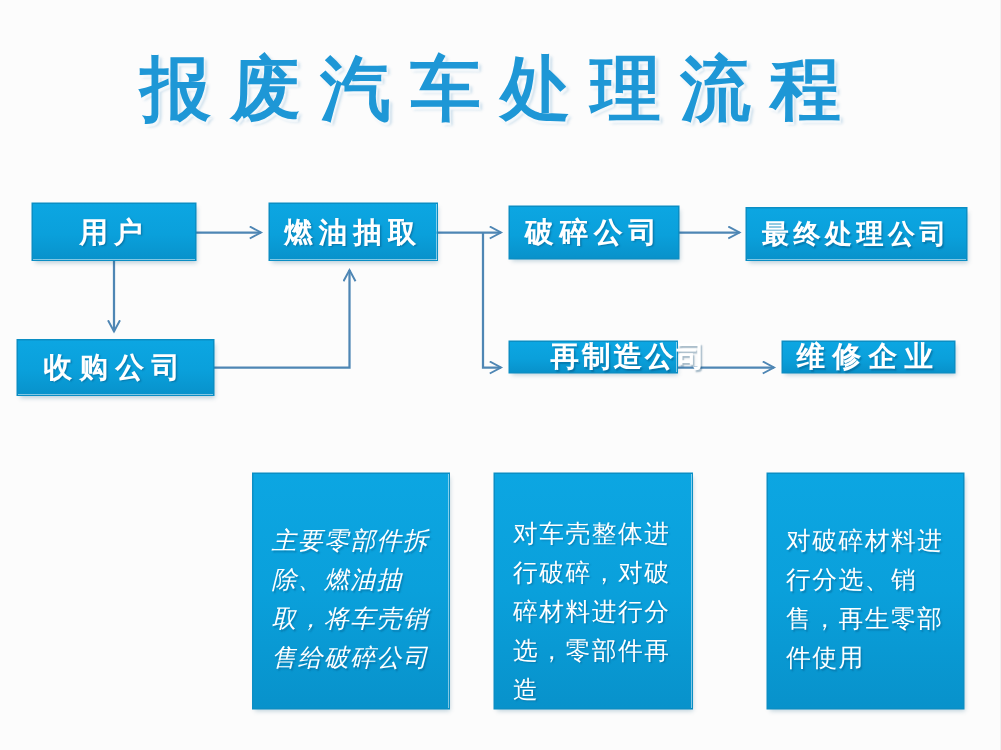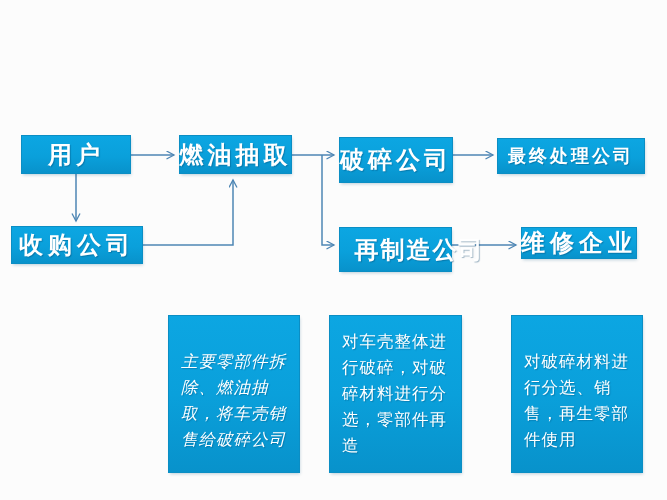--- a/index.html
+++ b/index.html
@@ -41,21 +41,21 @@
     stroke-width:1.5;
     fill:none;
   }
   #arrowhead path{stroke:var(--arrow);fill:none;stroke-width:1.3;}
   .node{
     position:absolute;
     background:linear-gradient(180deg,#0ca6e2 0%,var(--box) 55%,#0892cb 100%);
     box-shadow:0 0 0 1px #0b8ec4, 1px 2px 3px rgba(0,80,120,.25);
     color:var(--text);
     font-weight:bold;
-    font-size:24px;
+    font-size:19px;
     letter-spacing:4px;
     display:flex;
     align-items:center;
     justify-content:center;
     text-shadow:1px 1px 1px rgba(0,60,100,.35);
     white-space:nowrap;
   }
   .node.wide{letter-spacing:5px;}
   .detail{
     position:absolute;
@@ -68,20 +68,21 @@
     padding:32px 8px 0 12px;
     letter-spacing:1px;
     text-shadow:1px 1px 1px rgba(0,60,100,.3);
   }
 </style>
 </head>
 <body>
 
 <div class="canvas">
 
+  <div class="title">报废汽车处理流程</div>
 
   <svg class="connectors" viewBox="0 0 667 500">
     <defs>
       <marker id="arrowhead" markerWidth="12" markerHeight="12" refX="8" refY="4.5" orient="auto" markerUnits="userSpaceOnUse">
         <path d="M0.5,0.5 L8,4.5 L0.5,8.5"></path>
       </marker>
     </defs>
 
     <line x1="130" y1="155" x2="174" y2="155" marker-end="url(#arrowhead)"></line>
 
@@ -95,30 +96,30 @@
 
     <line x1="452" y1="155" x2="493" y2="155" marker-end="url(#arrowhead)"></line>
 
     <line x1="452" y1="245" x2="516" y2="245" marker-end="url(#arrowhead)"></line>
   </svg>
 
   <div class="node" style="left:22px;top:136px;width:108px;height:37px;">用户</div>
 
   <div class="node" style="left:180px;top:136px;width:111px;height:37px;">燃油抽取</div>
 
-  <div class="node" style="left:340px;top:138px;width:112px;height:44px;">破碎公司</div>
+  <div class="node" style="left:340px;top:138px;width:112px;height:34px;">破碎公司</div>
 
   <div class="node" style="left:498px;top:139px;width:146px;height:34px;font-size:18px;letter-spacing:3px;">最终处理公司</div>
 
   <div class="node wide" style="left:12px;top:227px;width:130px;height:36px;">收购公司</div>
 
-  <div class="node" style="left:340px;top:228px;width:111px;height:43px;letter-spacing:2px;padding-left:48px;">再制造公司</div>
+  <div class="node" style="left:340px;top:228px;width:111px;height:20px;letter-spacing:2px;padding-left:48px;">再制造公司</div>
 
-  <div class="node wide" style="left:522px;top:228px;width:114px;height:30px;">维修企业</div>
+  <div class="node wide" style="left:522px;top:228px;width:114px;height:20px;">维修企业</div>
 
 
   <div class="detail" style="left:169px;font-style:italic;">主要零部件拆除、燃油抽取，将车壳销售给破碎公司</div>
 
-  <div class="detail" style="left:330px;width:131px;padding-top:12px;">对车壳整体进行破碎，对破碎材料进行分选，零部件再造</div>
+  <div class="detail" style="left:330px;width:131px;padding-top:27px;">对车壳整体进行破碎，对破碎材料进行分选，零部件再造</div>
 
   <div class="detail" style="left:512px;">对破碎材料进行分选、销售，再生零部件使用</div>
 
 </div>
 
 </body></html>

